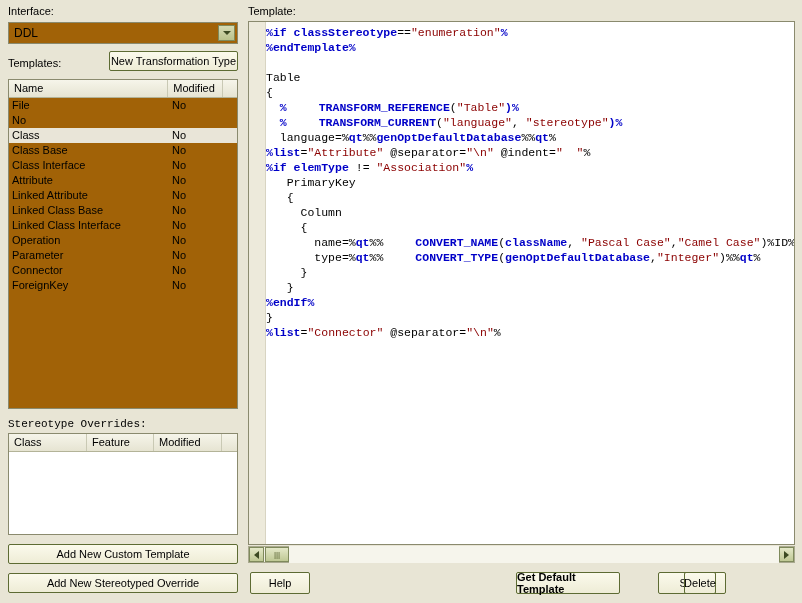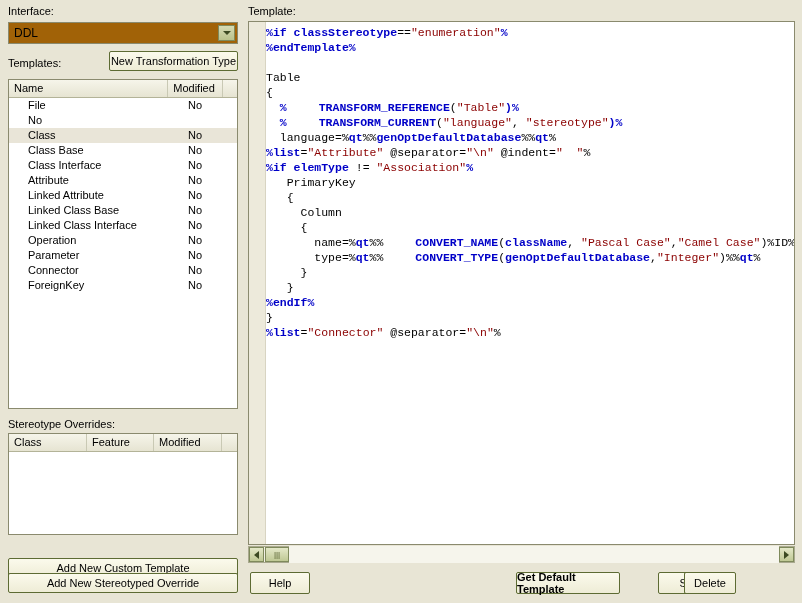--- a/index.html
+++ b/index.html
@@ -43,60 +43,60 @@
     position:absolute;left:109px;top:51px;width:129px;height:20px;
     background:linear-gradient(180deg,#fbfaec 0%,#eeecd6 100%);
     border:1px solid #5d6b33;border-radius:2px;box-sizing:border-box;
     font-size:11px;color:#000;display:flex;align-items:center;justify-content:center;
     cursor:default;
   }
 
   
   #templates-list{
     position:absolute;left:8px;top:79px;width:230px;height:330px;
-    background:#ffffff;border:1px solid #8a8a6e;box-sizing:border-box;overflow:hidden;
+    background:#a16207;border:1px solid #8a8a6e;box-sizing:border-box;overflow:hidden;
   }
   .lv-head{
     display:flex;height:17px;
     background:linear-gradient(180deg,#f6f5ea 0%,#e6e4d2 100%);
     border-bottom:1px solid #b3b398;
   }
   .lv-head .hcell{
     font-size:11px;color:#000;padding-left:5px;line-height:17px;
     border-right:1px solid #c9c9b4;box-sizing:border-box;overflow:hidden;white-space:nowrap;
   }
   .lv-row{display:flex;height:15px;align-items:center;}
   .lv-row.sel{background:#e9e5d8;}
   .lv-row .cell{
-    font-size:11px;color:#000;padding-left:19px;box-sizing:border-box;
+    font-size:11px;color:#000;padding-left:3px;box-sizing:border-box;
     white-space:nowrap;overflow:hidden;line-height:15px;
   }
   .c-name{width:160px;}
   .c-mod{width:55px;}
   .c-blank{width:14px;border-right:none !important;}
 
-  #overrides-label{position:absolute;left:8px;top:418px;}
+  #overrides-label{position:absolute;left:8px;top:418px;font-family:Liberation Mono, monospace;}
 
   #overrides-list{
     position:absolute;left:8px;top:433px;width:230px;height:102px;
     background:#fff;border:1px solid #8a8a6e;box-sizing:border-box;overflow:hidden;
   }
   .o-class{width:78px;}
   .o-feature{width:67px;}
   .o-mod{width:68px;}
   .o-blank{width:15px;border-right:none !important;}
 
   .wide-btn{
     position:absolute;left:8px;width:230px;height:20px;
     background:linear-gradient(180deg,#fbfaec 0%,#eeecd6 100%);
     border:1px solid #5d6b33;border-radius:2px;box-sizing:border-box;
     font-size:11px;color:#000;display:flex;align-items:center;justify-content:center;
     cursor:default;
   }
-  #add-custom-template-btn{top:558px;}
+  #add-custom-template-btn{top:544px;}
   #add-stereotyped-override-btn{top:573px;}
 
   
   #template-label{position:absolute;left:248px;top:5px;}
 
   #editor-frame{
     position:absolute;left:248px;top:21px;width:547px;height:524px;
     border:1px solid #8a8a6e;background:#fff;box-sizing:border-box;overflow:hidden;
   }
   #editor-gutter{
@@ -140,21 +140,21 @@
   .btm-btn{
     position:absolute;height:22px;
     background:linear-gradient(180deg,#fbfaec 0%,#eeecd6 100%);
     border:1px solid #5d6b33;border-radius:2px;box-sizing:border-box;
     font-size:11px;color:#000;display:flex;align-items:center;justify-content:center;
     cursor:default;
   }
   #help-btn{left:250px;top:572px;width:60px;}
   #get-default-btn{left:516px;top:572px;width:104px;font-weight:bold;}
   #save-btn{left:658px;top:572px;width:68px;}
-  #delete-btn{left:684px;top:572px;width:52px;}
+  #delete-btn{left:684px;top:572px;width:32px;}
 </style>
 </head>
 <body>
 
 <div id="left-col">
 
   <div id="language-label" class="lbl">Interface:</div>
 
   <div id="language-combo">
     <span class="value">DDL</span>

